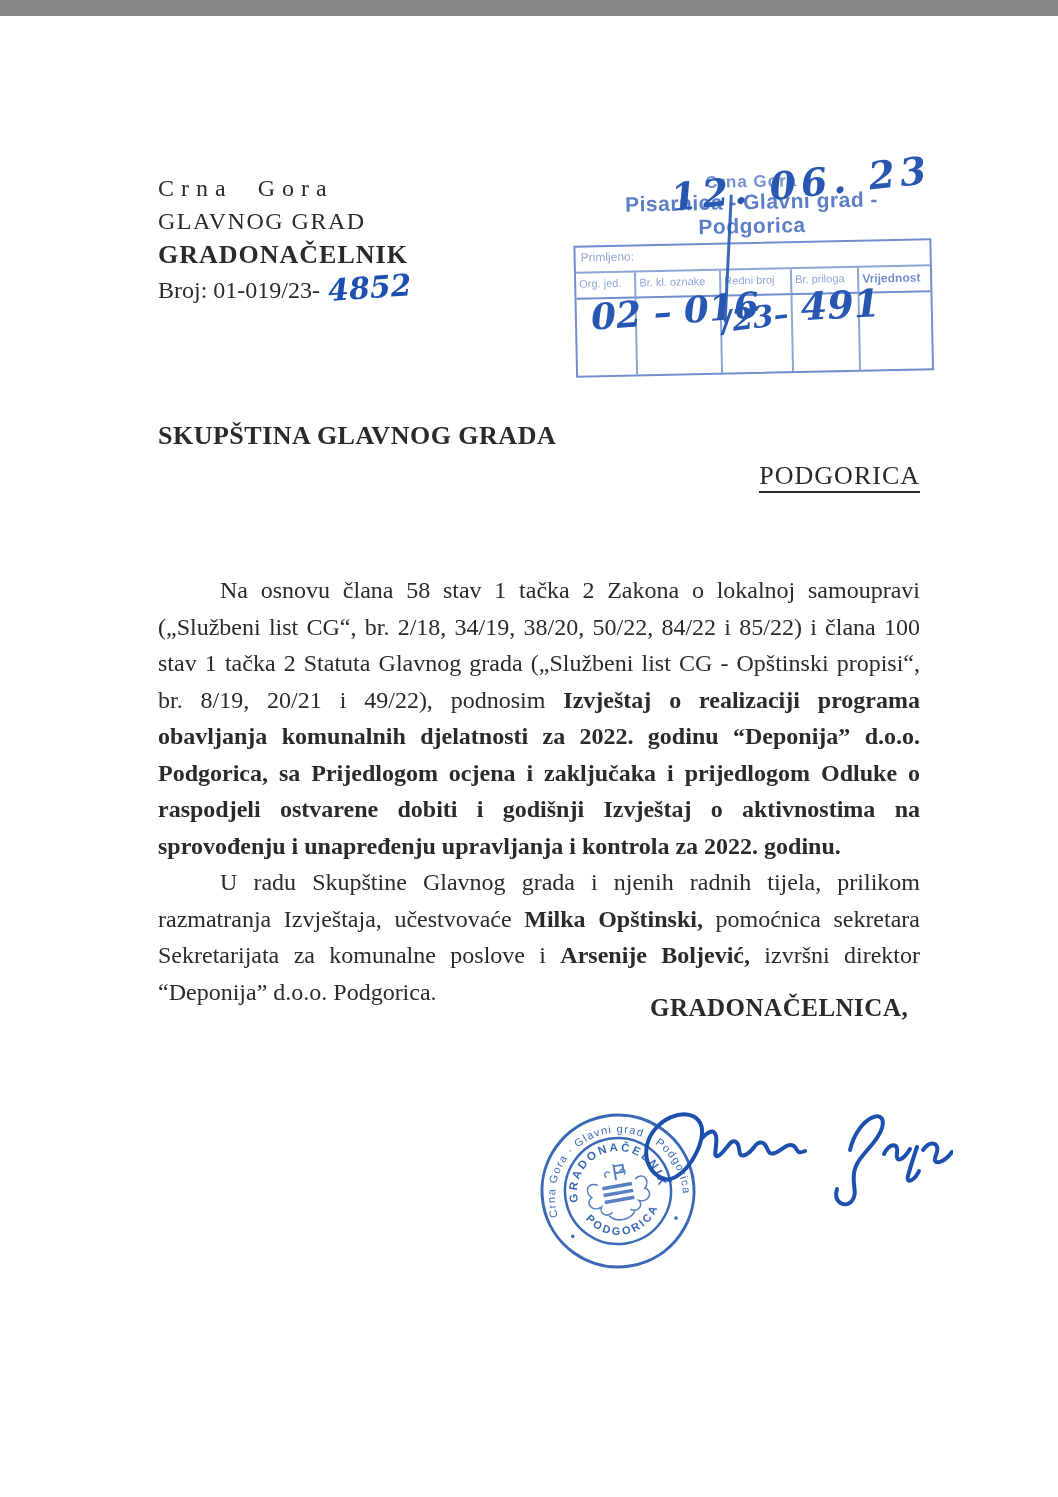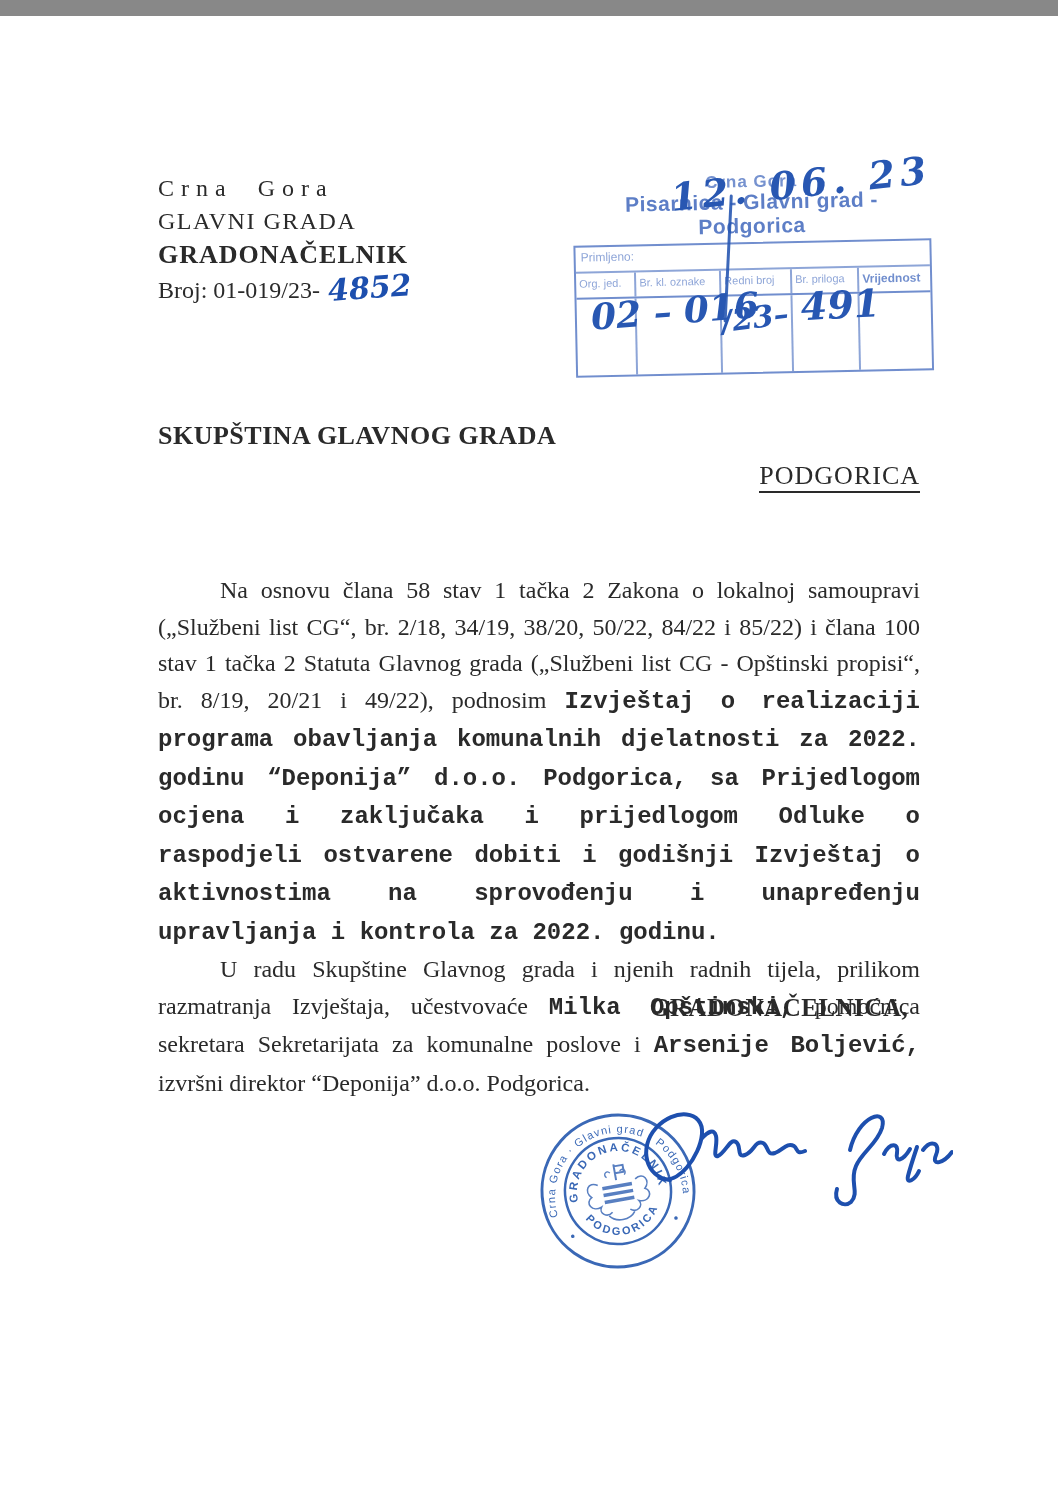--- a/index.html
+++ b/index.html
@@ -40,38 +40,38 @@
   .hw-e2{position:absolute; left:146px; top:128px; font-size:30px; transform:rotate(-6deg); white-space:nowrap;}
   .hw-e3{position:absolute; left:226px; top:112px; font-size:38px; transform:rotate(-2deg); white-space:nowrap;}
   
   .recipient{position:absolute; left:158px; top:405px; width:762px;}
   .rcp-1{text-align:left; font-weight:bold; font-size:26px; letter-spacing:.5px;}
   .rcp-2{text-align:right; font-size:26px; letter-spacing:1px; margin-top:10px;}
   .rcp-2 span{border-bottom:2px solid var(--text); padding-bottom:1px;}
   
   .body-text{position:absolute; left:158px; top:556px; width:762px; font-size:24px; line-height:36.5px; text-align:justify;}
   .body-text p{margin:0; text-indent:62px;}
-  .b{font-weight:bold;font-family:Liberation Mono, monospace;}
+  .b{font-weight:bold;}
   
   .closing{position:absolute; left:650px; top:978px; width:290px; }
   .closing-role{font-weight:bold; font-size:25px; letter-spacing:.5px;}
   .closing-name{font-weight:bold; font-size:23px; margin-top:12px; letter-spacing:.5px;}
   
   .seal-svg{position:absolute; left:533px; top:1090px; transform:rotate(-10deg); opacity:.92;}
   .sig-svg{position:absolute; left:618px; top:1076px;}
   .seal-txt{font-family:"Liberation Sans", sans-serif; fill:var(--seal);}
 </style>
 </head>
 <body>
 
 <div class="page">
 
   <div class="letterhead">
     <div class="lh-country">Crna Gora</div>
-    <div class="lh-admin">GLAVNI GRADA</div>
+    <div class="lh-admin">GLAVNOG GRAD</div>
     <div class="lh-office">GRADONAČELNIK</div>
     <div>
       <span>Broj: 01-019/23-</span><span class="hand lh-number-hw">4852</span>
     </div>
   </div>
 
   <div class="stamp">
     <div class="stamp-line1">Crna Gora</div>
     <div class="stamp-line2">Pisarnica - Glavni grad - Podgorica</div>
     <div class="stamp-table">

